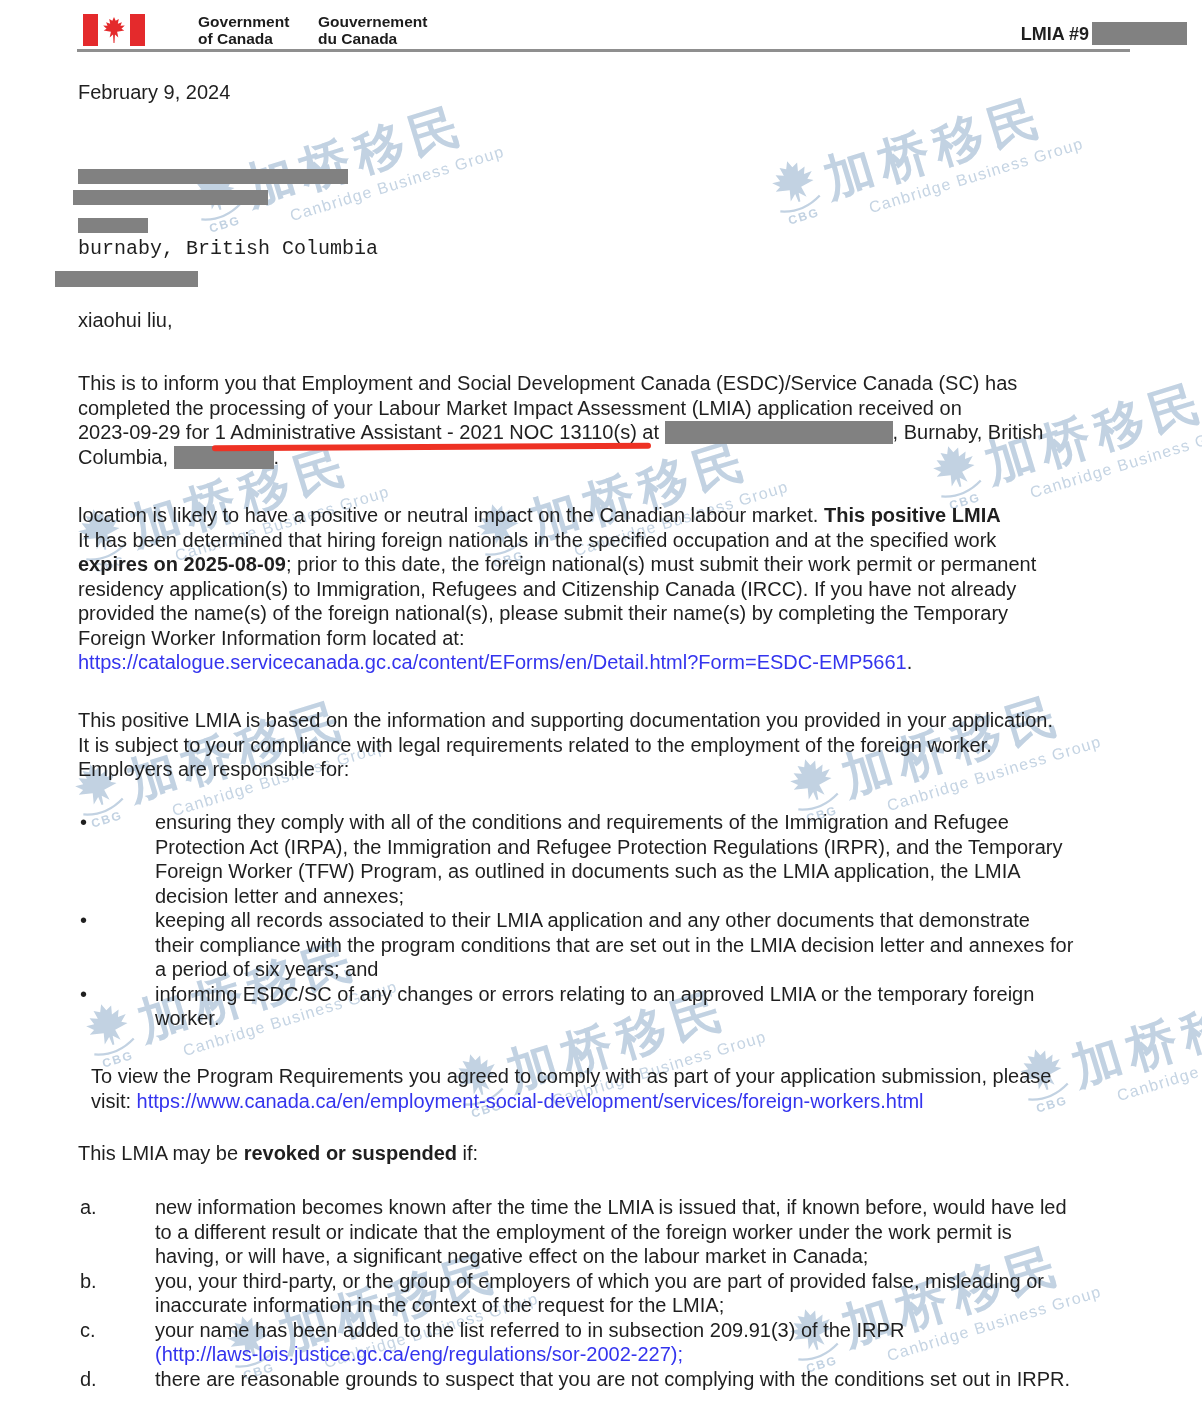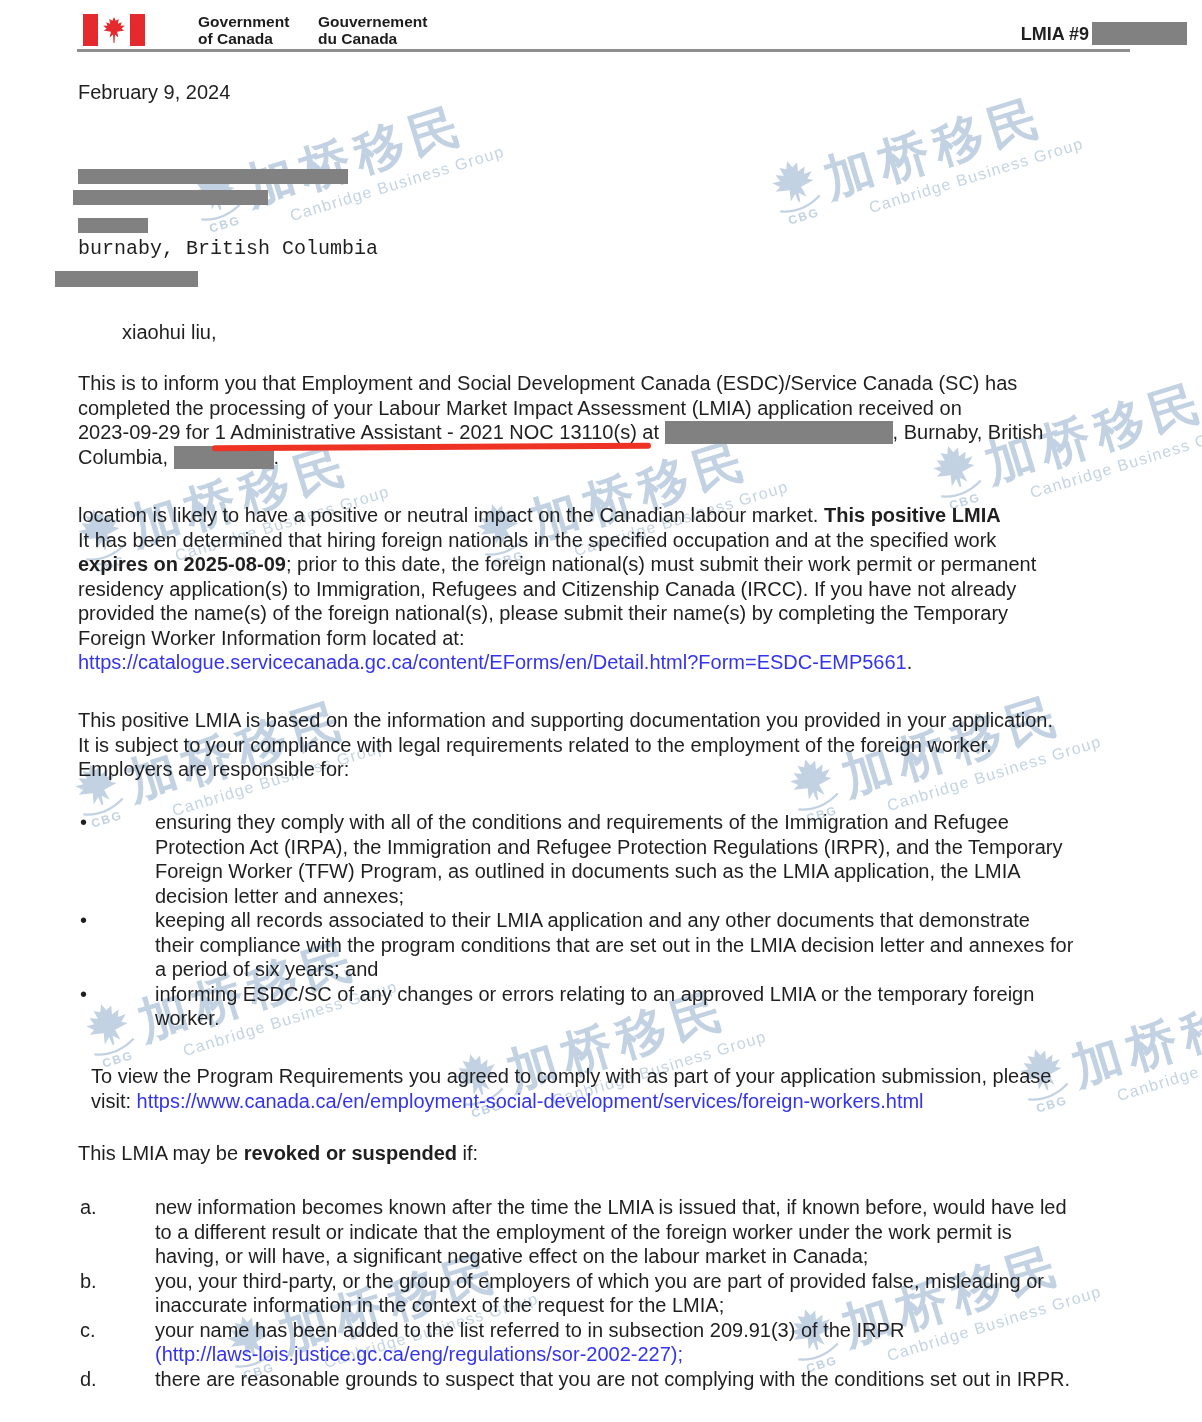--- a/index.html
+++ b/index.html
@@ -37,21 +37,21 @@
   #rule{position:absolute;left:77px;top:49px;width:1053px;height:3px;background:#8f8f8f;}
   
   #addr{top:167px;height:122px;width:420px;font-family:Liberation Mono, monospace;}
   #addr .b1{left:0;top:2px;width:270px;height:15px;}
   #addr .b2{left:-5px;top:23px;width:195px;height:15px;}
   #addr .b3{left:0;top:51px;width:70px;height:15px;}
   #addr .city{position:absolute;left:0;top:70px;white-space:pre;}
   #addr .b4{left:-23px;top:104px;width:143px;height:16px;}
   
   #date{top:80px;}
-  #salutation{top:320px;margin-left:44px;}
+  #salutation{top:308px;}
   #p1{top:371px;}
   #p2{top:503px;}
   #p3{top:708px;}
   #bullets{top:810px;}
   #toview{top:1064px;margin-left:13px;}
   #revoked{top:1141px;}
   #lettered{top:1195px;}
 </style>
 </head>
 <body>

